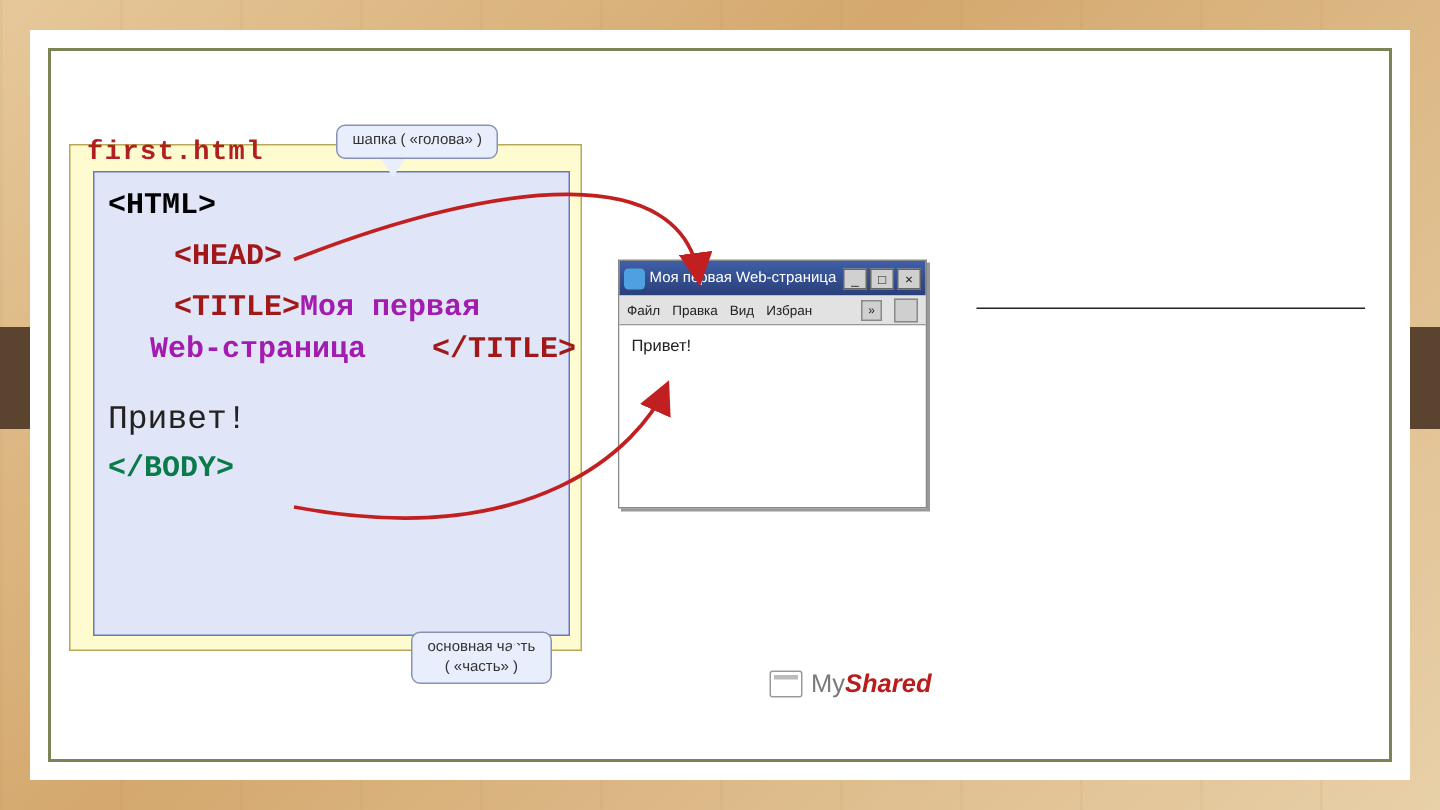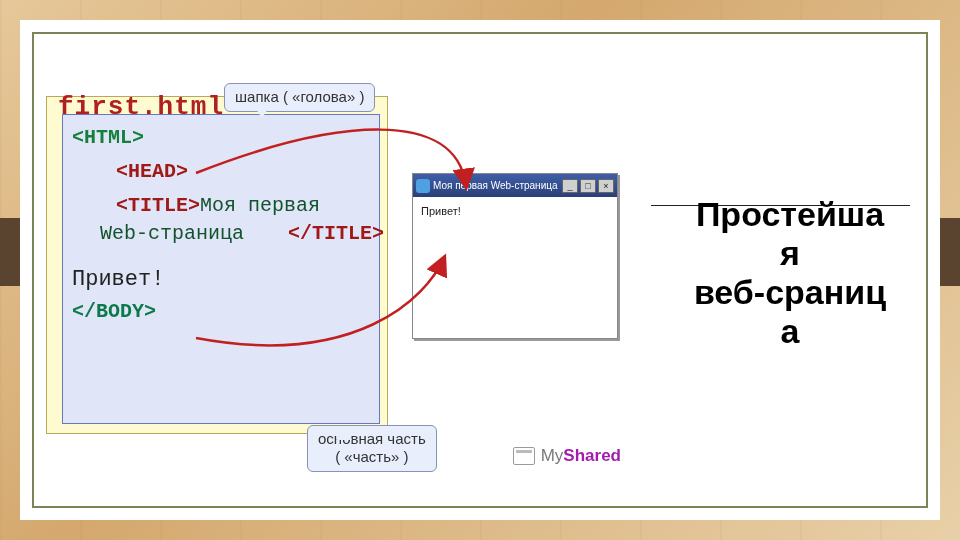--- a/index.html
+++ b/index.html
@@ -57,50 +57,50 @@
     width: 318px; height: 310px;
     background: #e0e6f8;
     border: 1px solid #6878c0;
   }
   .filename {
     position: absolute;
     left: 22px; top: 14px;
     font-family: "Courier New", monospace;
     font-weight: bold;
     color: #b02020;
-    font-size: 26px;
+    font-size: 18px;
     letter-spacing: 1px;
   }
   .code {
     position: absolute;
     left: 36px; top: 46px;
     font-family: "Courier New", monospace;
     font-size: 20px;
     font-weight: bold;
     line-height: 28px;
     width: 320px;
   }
-  .tag-html { color: #15803d; }
+  .tag-html { color: #000000; }
   .tag-heady { color: #a01818; margin-left: 44px; }
   .tag-body { color: #0a7a4a; }
-  .text-plain { color: #14532d; font-weight: normal; }
+  .text-plain { color: #a21caf; font-weight: bold; }
   .text-priv { color: #222; font-weight: normal; }
   .callout {
     position: absolute;
     background: #e8eefb;
     border: 1px solid #8892b8;
     border-radius: 6px;
-    font-size: 15px;
+    font-size: 10px;
     color: #333;
     padding: 4px 10px;
     text-align: center;
     line-height: 1.25;
   }
   .callout-top { left: 188px; top: 5px; }
-  .callout-bot { left: 238px; bottom: 4px; margin-left: 33px; }
+  .callout-bot { left: 238px; bottom: 20px; }
   .call-tail-top {
     position: absolute;
     left: 218px; top: 28px;
     width: 0; height: 0;
     border-left: 8px solid transparent;
     border-right: 8px solid transparent;
     border-bottom: 12px solid #e8eefb;
     transform: rotate(180deg);
     z-index: 5;
   }
@@ -186,21 +186,21 @@
   }
   .watermark {
     position: absolute;
     right: 30px; bottom: 10px;
     display: flex;
     align-items: center;
     gap: 6px;
     font-size: 17px;
     color: #7a7a7a;
   }
-  .watermark b { color: #a21caf; font-weight: bold; }
+  .watermark b { color: #b91c1c; font-weight: bold; font-style: italic; }
   .ws-icon {
     width: 22px; height: 18px;
     border: 1px solid #9a9a9a;
     border-radius: 2px;
     position: relative;
   }
   .ws-icon::before {
     content: "";
     position: absolute;
     left: 2px; top: 2px; right: 2px;
@@ -268,20 +268,28 @@
     <div class="browser-window">
       <div class="browser-titlebar">
         <span class="ie-icon"></span>
         <span class="title-text">Моя первая Web-страница ...</span>
         <div class="winbtns">
           <div class="winbtn">_</div>
           <div class="winbtn">□</div>
           <div class="winbtn">×</div>
         </div>
       </div>
+      <div class="browser-menu">
+        <span>Файл</span>
+        <span>Правка</span>
+        <span>Вид</span>
+        <span>Избран</span>
+        <div class="chevrons">»</div>
+        <div class="logoimg"></div>
+      </div>
       <div class="browser-body">Привет!</div>
     </div>
 
     <svg class="arrows-svg">
       <defs>
         <marker id="arrh" markerWidth="9" markerHeight="9" refX="7" refY="4.5" orient="auto">
           <path d="M0,0 L9,4.5 L0,9 z" fill="#c22020"></path>
         </marker>
       </defs>
       <path d="M 160 95 C 300 40, 420 30, 430 108" stroke="#c22020" stroke-width="2.5" fill="none" marker-end="url(#arrh)"></path>
@@ -289,19 +297,13 @@
     </svg>
 
     <div class="watermark">
       <span class="ws-icon"></span>
       <span>
         <span>My</span><b>Shared</b>
       </span>
     </div>
   </div>
 
-  <div class="headline">
-    <span>Простейша</span><br>
-    <span>я</span><br>
-    <span>веб-сраниц</span><br>
-    <span>а</span>
-  </div>
 </div>
 
 </body></html>

